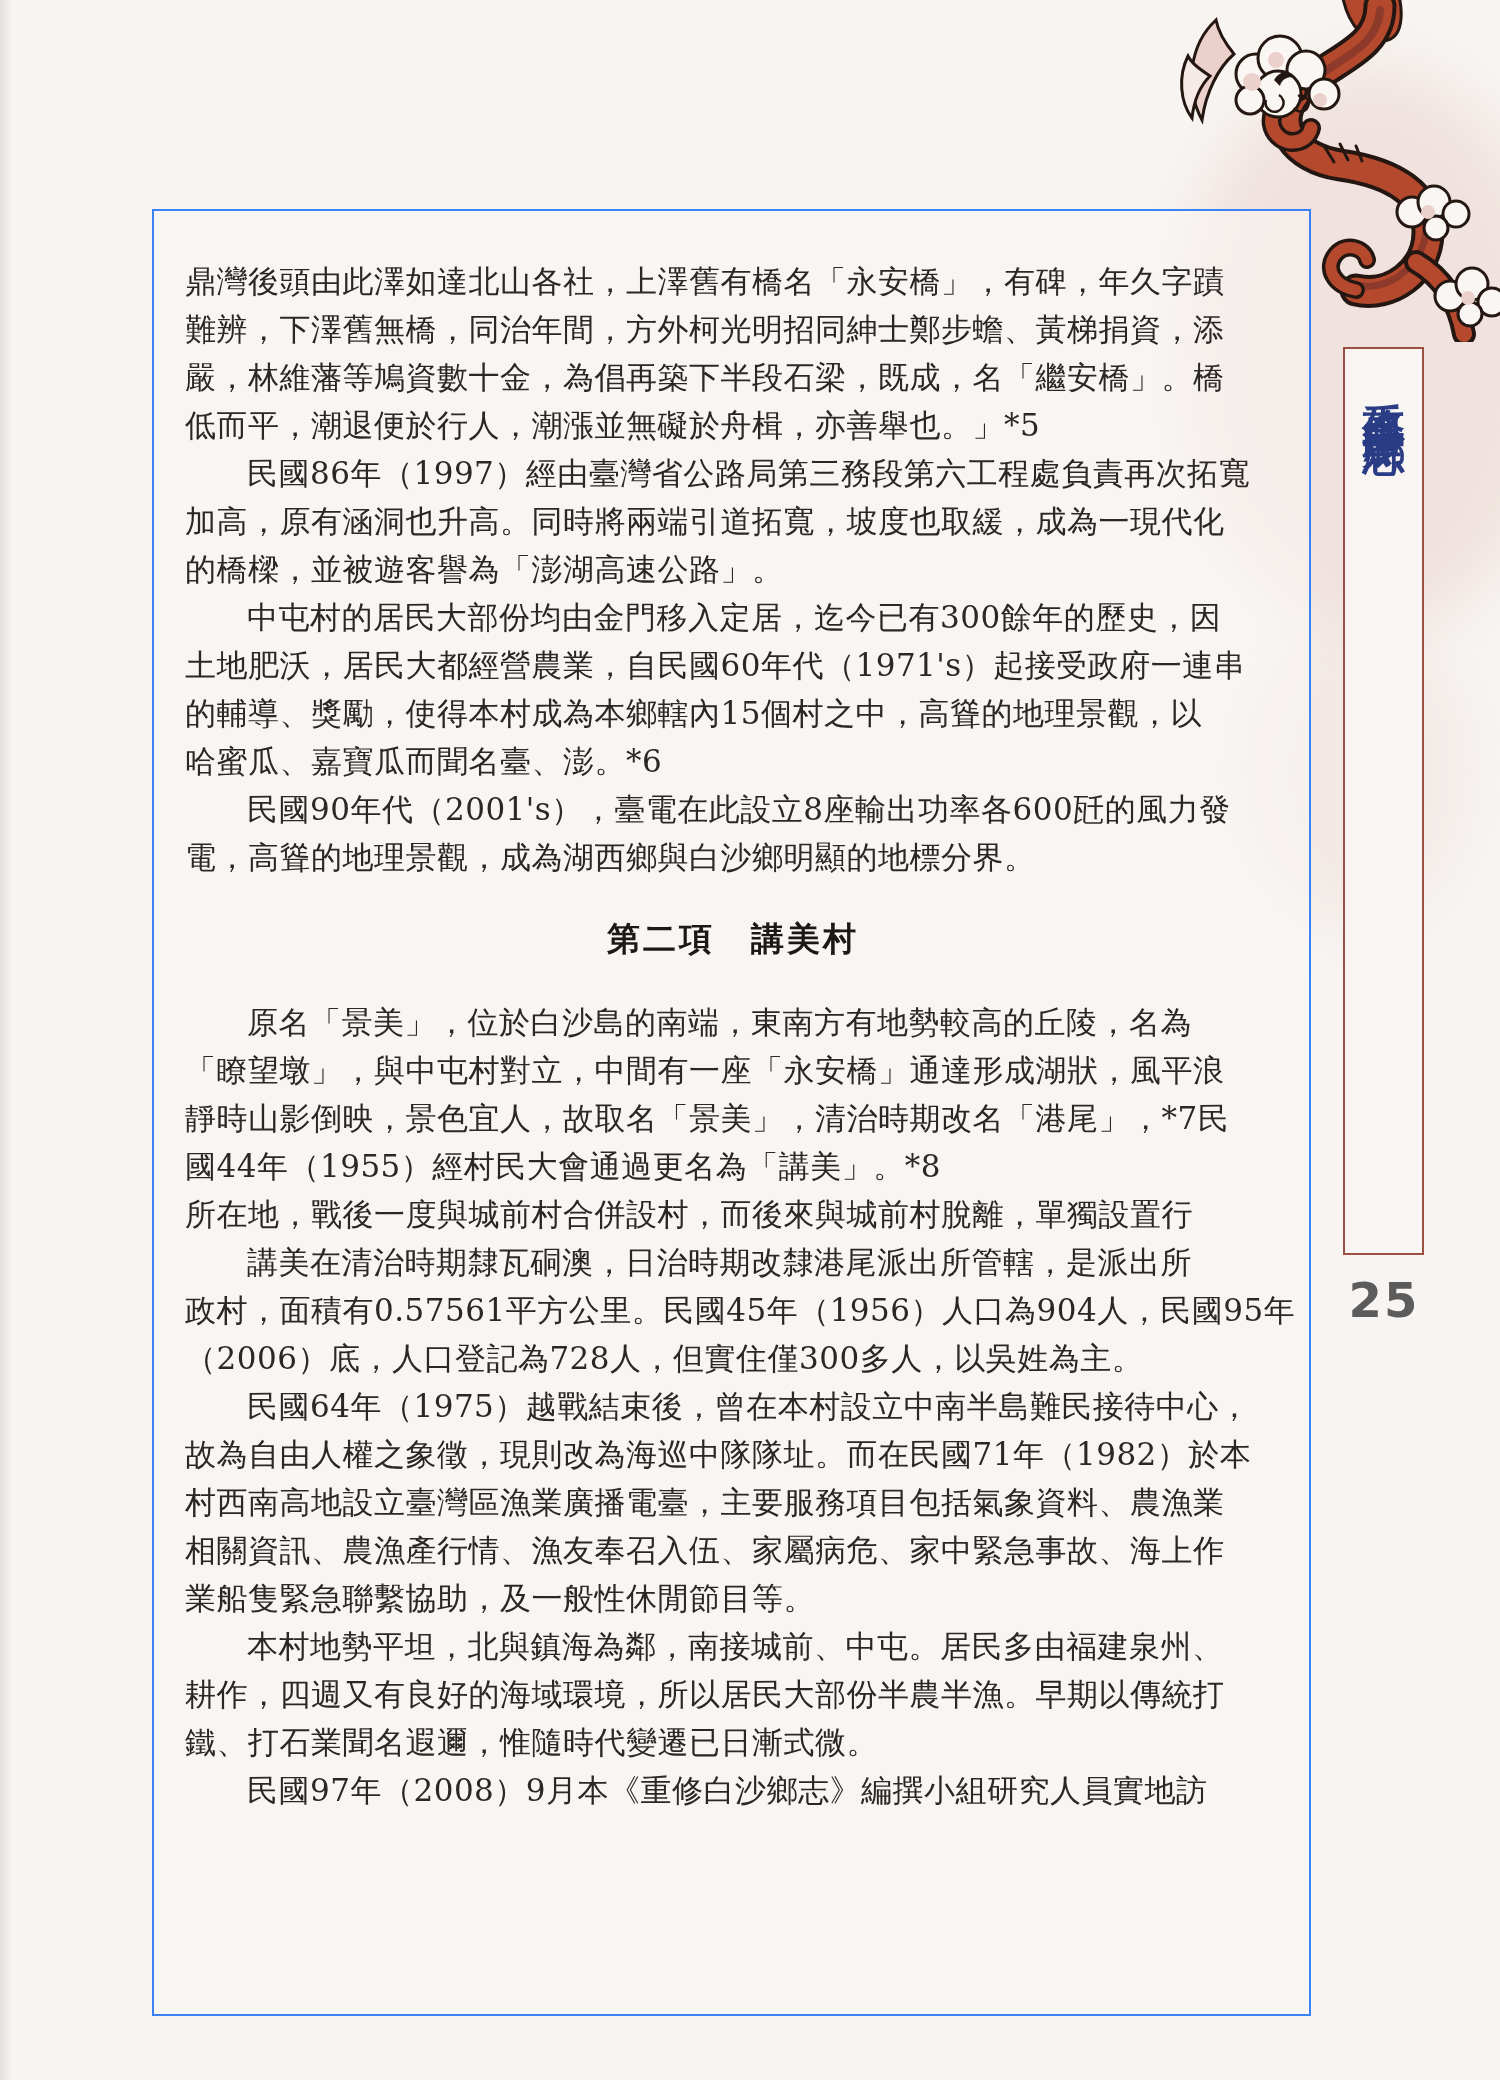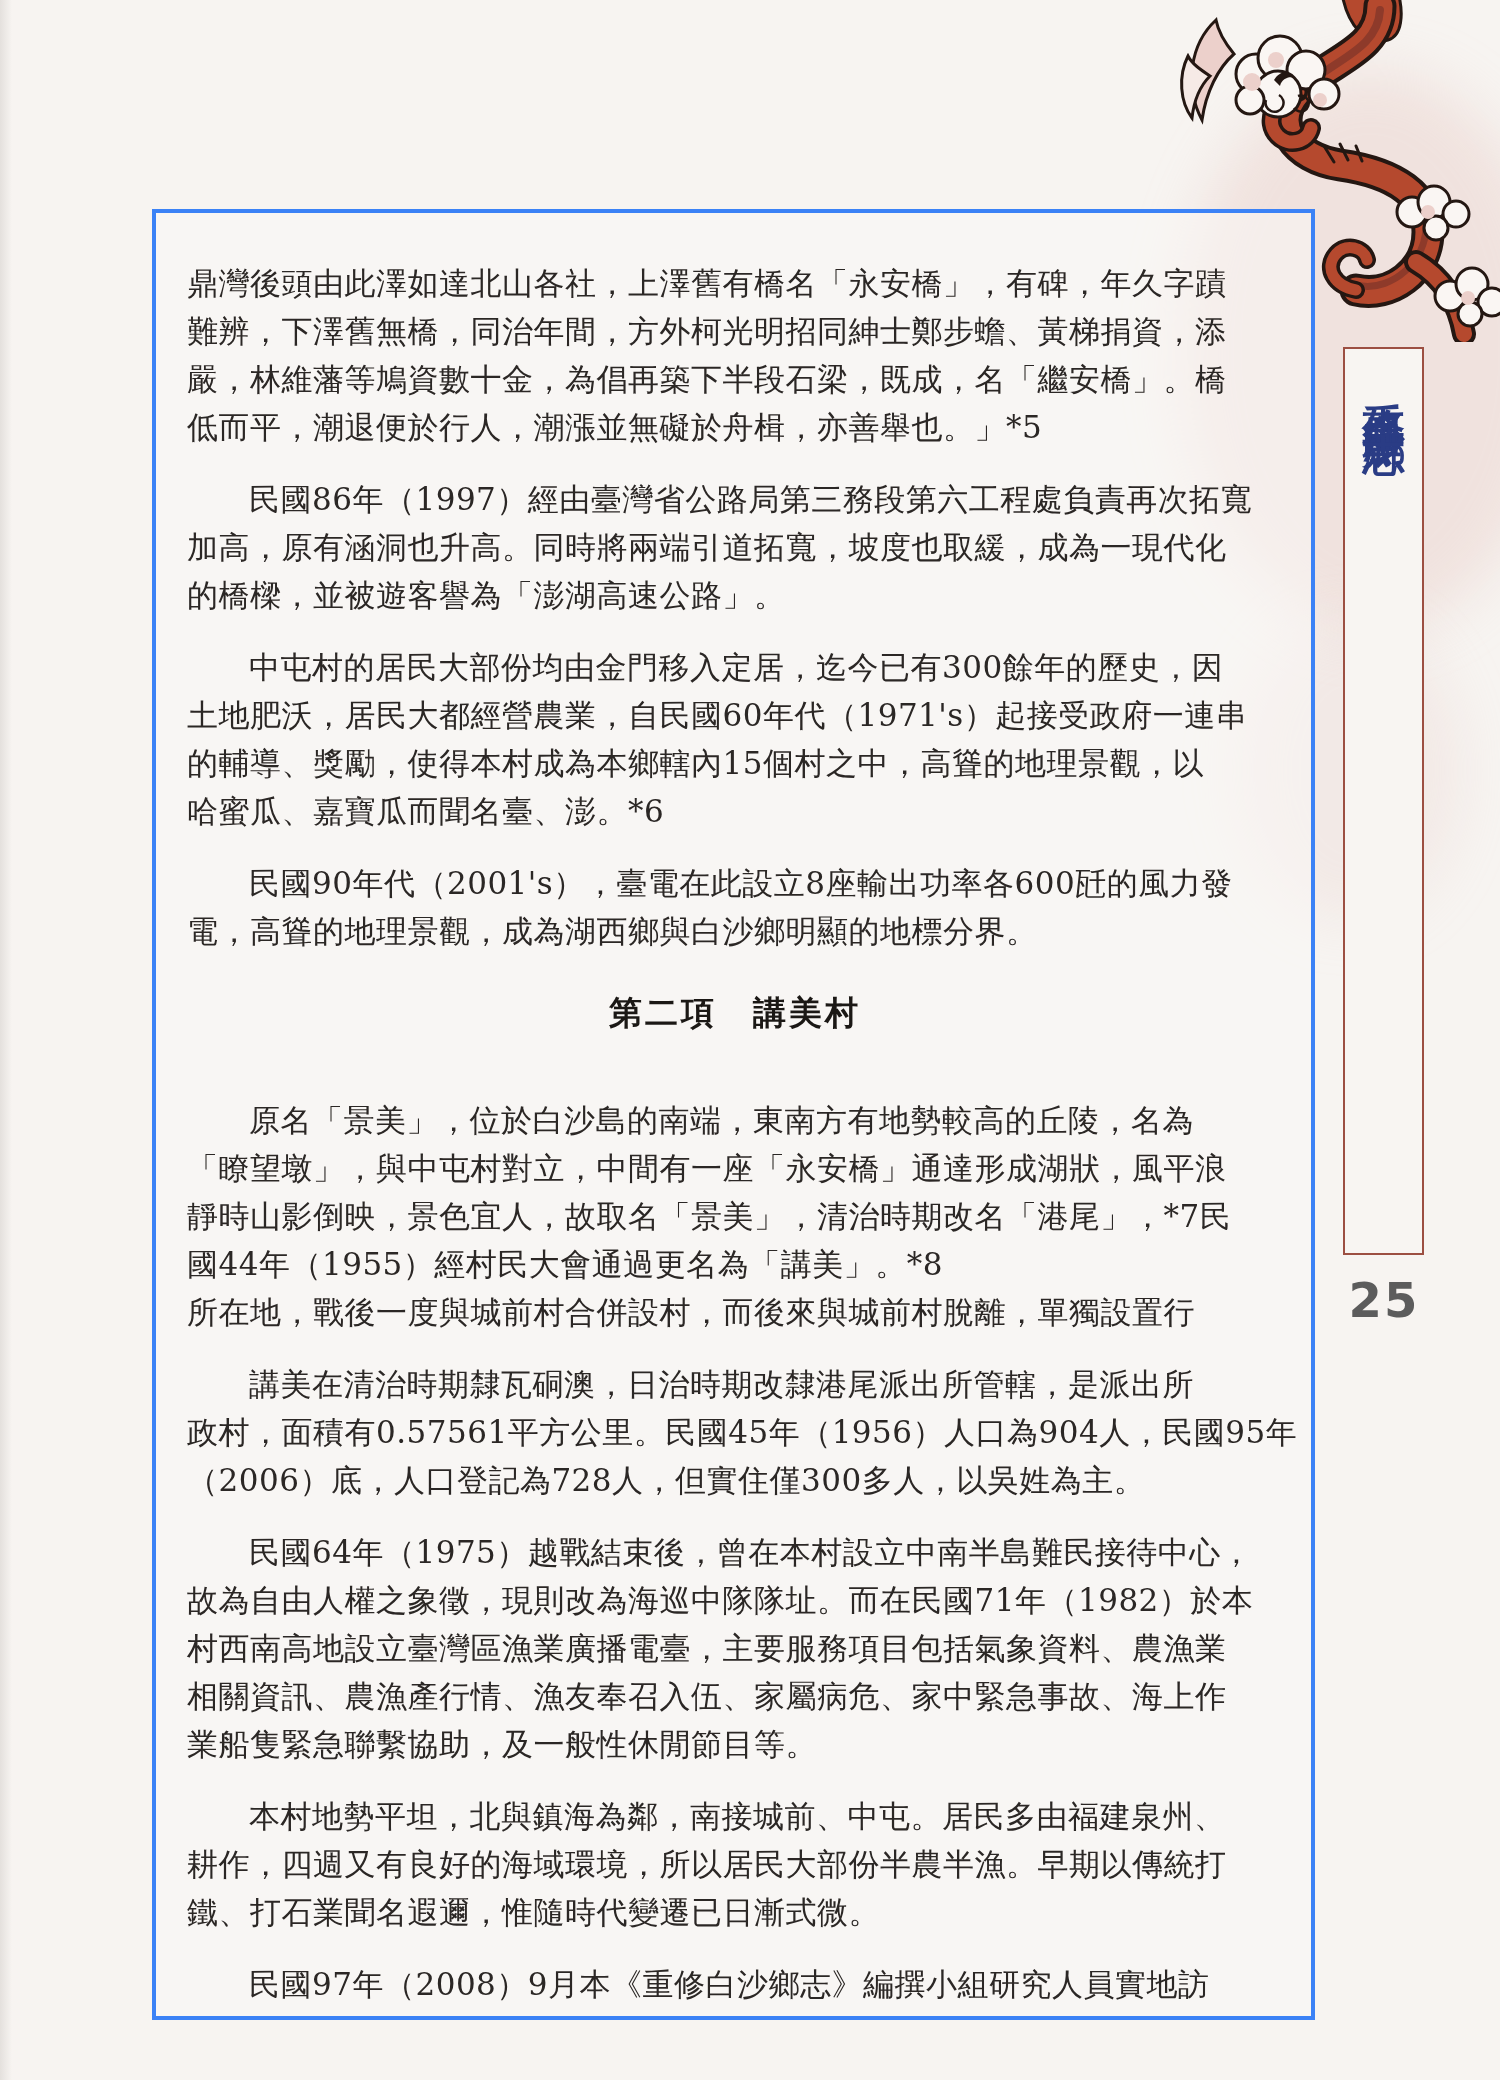--- a/index.html
+++ b/index.html
@@ -18,31 +18,31 @@
   }
   
   .ghost{position:absolute;border-radius:50%;filter:blur(28px);z-index:0;}
   .ghost1{right:-60px;top:70px;width:380px;height:560px;background:rgba(225,186,180,.30);}
   .ghost2{right:40px;top:620px;width:220px;height:300px;background:rgba(228,196,190,.22);}
 
   
   .main-box{
     position:absolute;left:152px;top:209px;
     width:1155px;height:1803px;
-    border:4px solid #3b82f6;
+    border:2px solid #3b82f6;
     background:rgba(250,247,245,.55);
     z-index:1;
   }
   .text-area{padding:46px 28px 0 31px;}
   .tline{
     height:48px;line-height:48px;
     font-size:31px;letter-spacing:.5px;
     white-space:nowrap;overflow:visible;
   }
-  .ind{text-indent:62px;margin-top:24px;}
+  .ind{text-indent:62px;}
   .heading{
     height:117px;margin:0;display:flex;align-items:center;justify-content:center;
     font-family:"DejaVu Sans","Liberation Sans",sans-serif;
     font-size:33px;font-weight:700;color:#1b1815;letter-spacing:3px;text-align:center;
   }
 
   
   .side-box{
     position:absolute;left:1343px;top:347px;
     width:77px;height:904px;

